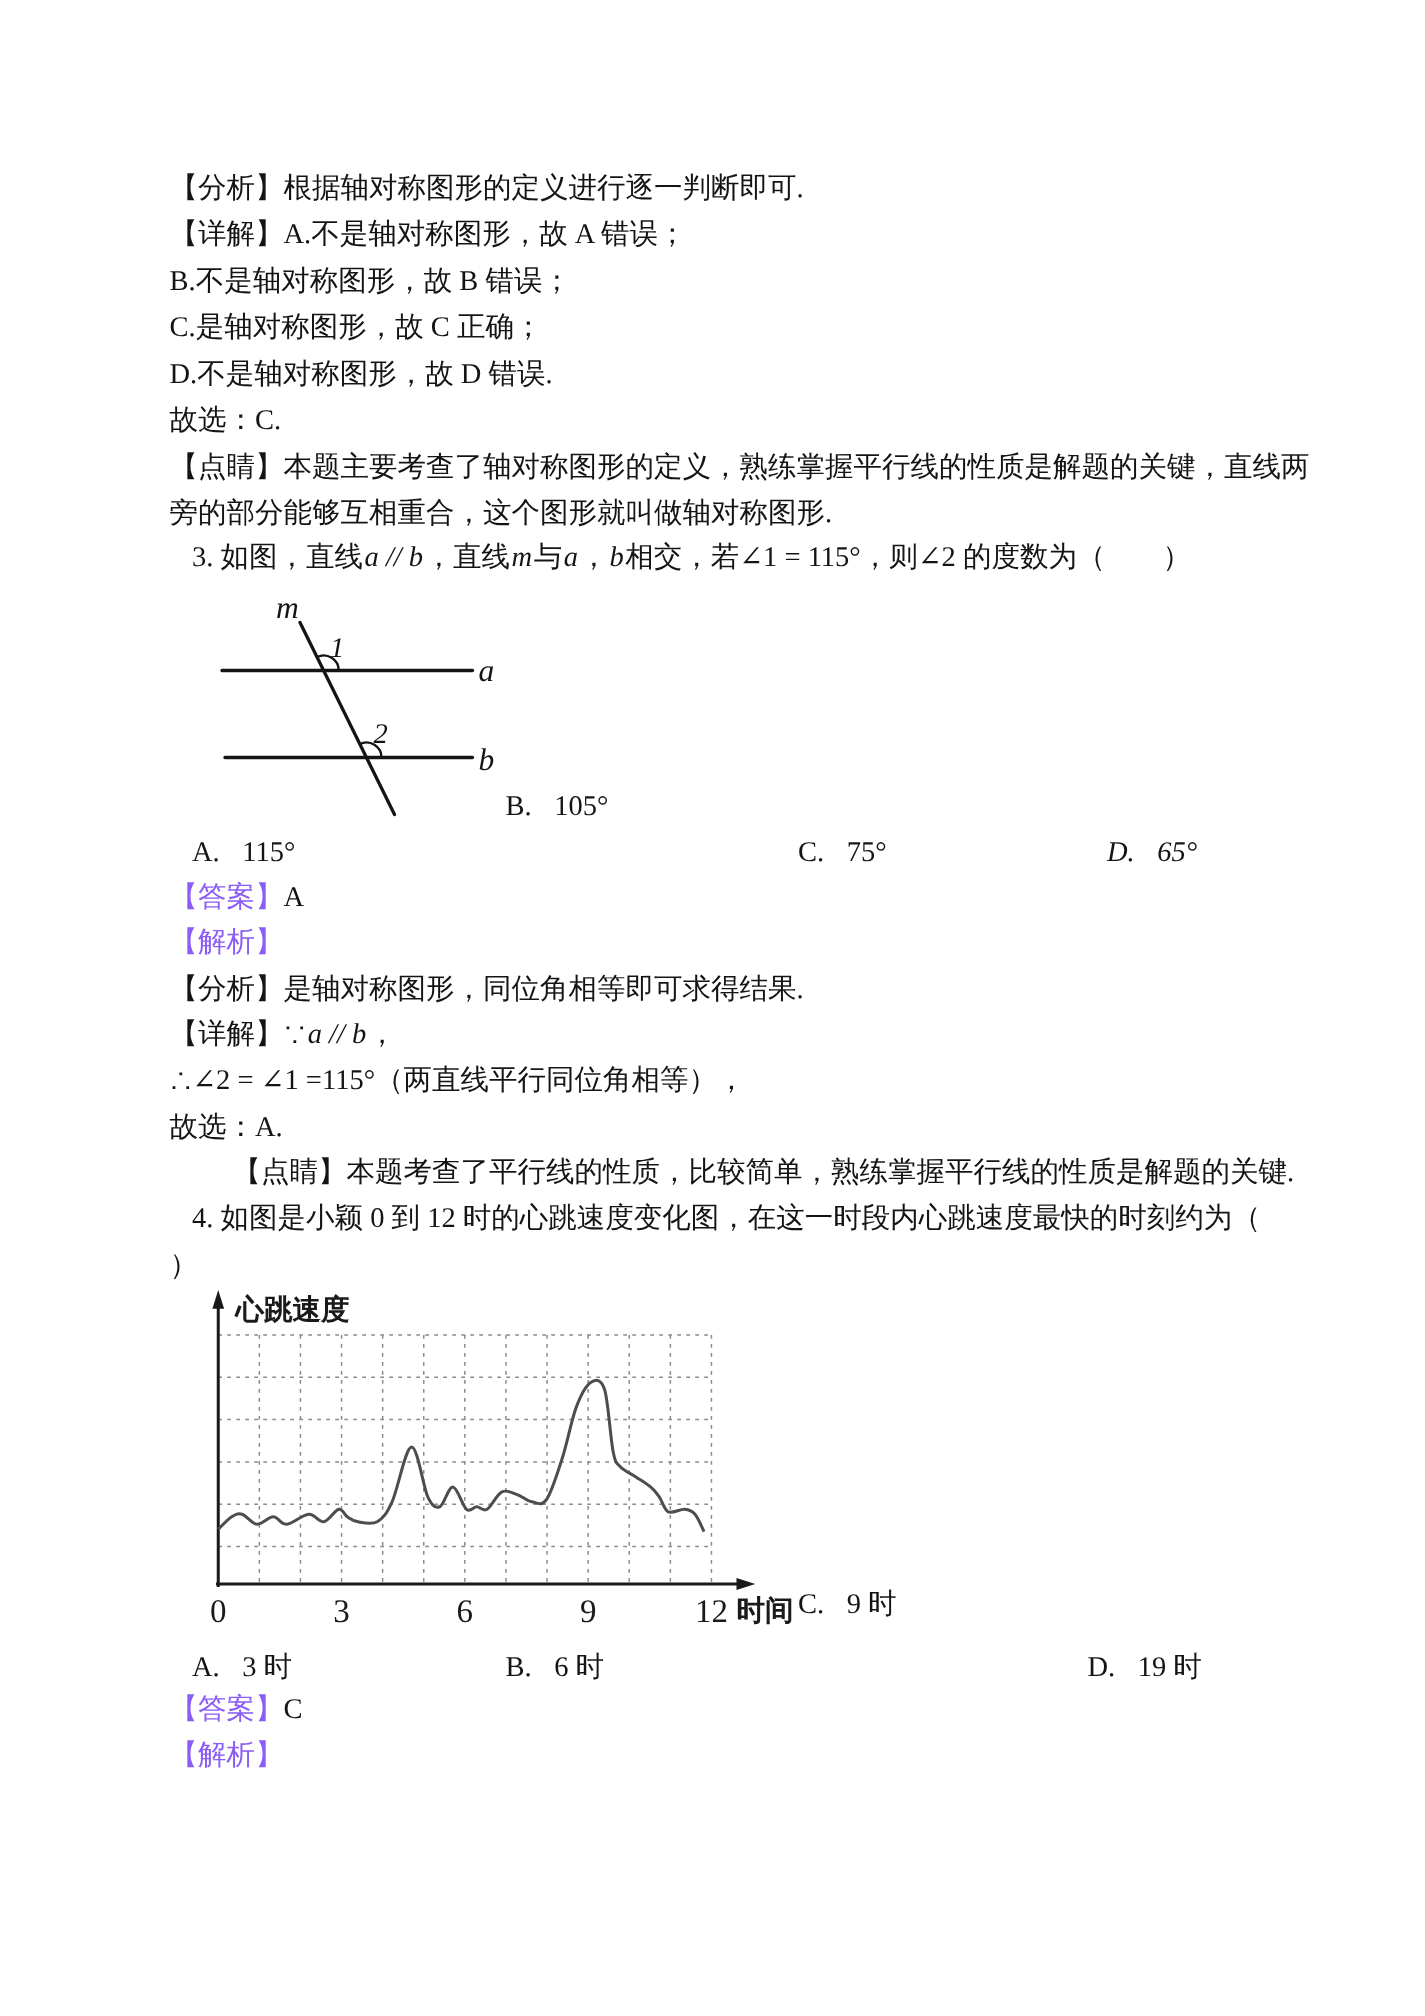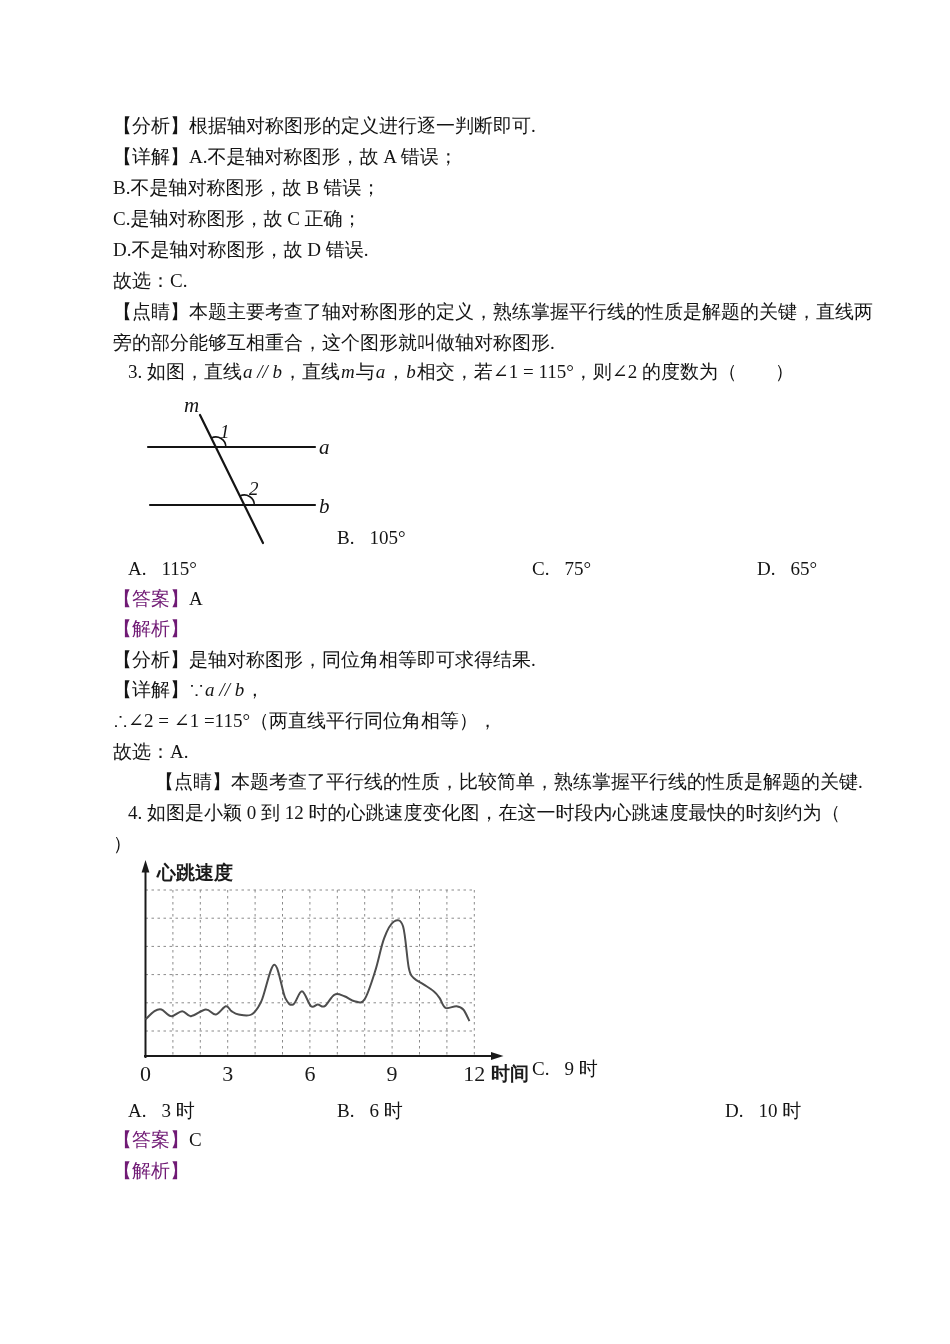--- a/index.html
+++ b/index.html
@@ -2,21 +2,21 @@
 <html><head>
 <meta charset="utf-8">
 <style>
   html,body{margin:0;padding:0;}
   body{
     width:950px;height:1344px;position:relative;background:#ffffff;
     font-family:"Liberation Serif","DejaVu Serif",serif;color:#141414;
     overflow:hidden;
   }
   .line{position:absolute;font-size:19px;white-space:nowrap;line-height:22px;}
-  .blue{color:#701a75;}
+  .blue{color:#8b5cf6;}
   .mi{font-style:italic;font-family:"Liberation Serif","DejaVu Serif",serif;padding:0 1px;}
   .opt{position:absolute;font-size:19px;white-space:nowrap;}
   .opt .v{margin-left:15px;}
   svg{position:absolute;overflow:visible;}
   .figline{stroke:#141414;stroke-width:2.2;stroke-linecap:round;}
   .figarc{stroke:#141414;stroke-width:1.6;fill:none;}
   .figlabel{font-family:"Liberation Serif","DejaVu Serif",serif;font-style:italic;font-size:21px;fill:#141414;}
   .figsmall{font-size:19px;}
   .axis{stroke:#1a1a1a;stroke-width:2;}
   .arrow{fill:#1a1a1a;}
@@ -54,21 +54,21 @@
 
 <div class="opt" style="left:128px;top:558px;">
   <span>A.</span><span class="v">115°</span>
 </div>
 <div class="opt" style="left:337px;top:527px;">
   <span>B.</span><span class="v">105°</span>
 </div>
 <div class="opt" style="left:532px;top:558px;">
   <span>C.</span><span class="v">75°</span>
 </div>
-<div class="opt" style="left:757px;top:558px;">
+<div class="opt" style="left:738px;top:558px;font-style:italic;">
   <span>D.</span><span class="v">65°</span>
 </div>
 
 <div class="line" style="left:113px;top:588px;">
   <span class="blue">【答案】</span><span>A</span>
 </div>
 <div class="line" style="left:113px;top:618px;">
   <span class="blue">【解析】</span>
 </div>
 <div class="line" style="left:113px;top:649px;">【分析】是轴对称图形，同位角相等即可求得结果.</div>
@@ -120,21 +120,21 @@
 <div class="opt" style="left:128px;top:1098px;">
   <span>A.</span><span class="v">3 时</span>
 </div>
 <div class="opt" style="left:337px;top:1098px;">
   <span>B.</span><span class="v">6 时</span>
 </div>
 <div class="opt" style="left:532px;top:1056px;">
   <span>C.</span><span class="v">9 时</span>
 </div>
 <div class="opt" style="left:725px;top:1098px;">
-  <span>D.</span><span class="v">10 时</span>
+  <span>D.</span><span class="v">19 时</span>
 </div>
 
 <div class="line" style="left:113px;top:1129px;">
   <span class="blue">【答案】</span><span>C</span>
 </div>
 <div class="line" style="left:113px;top:1160px;">
   <span class="blue">【解析】</span>
 </div>
 
 </body></html>

